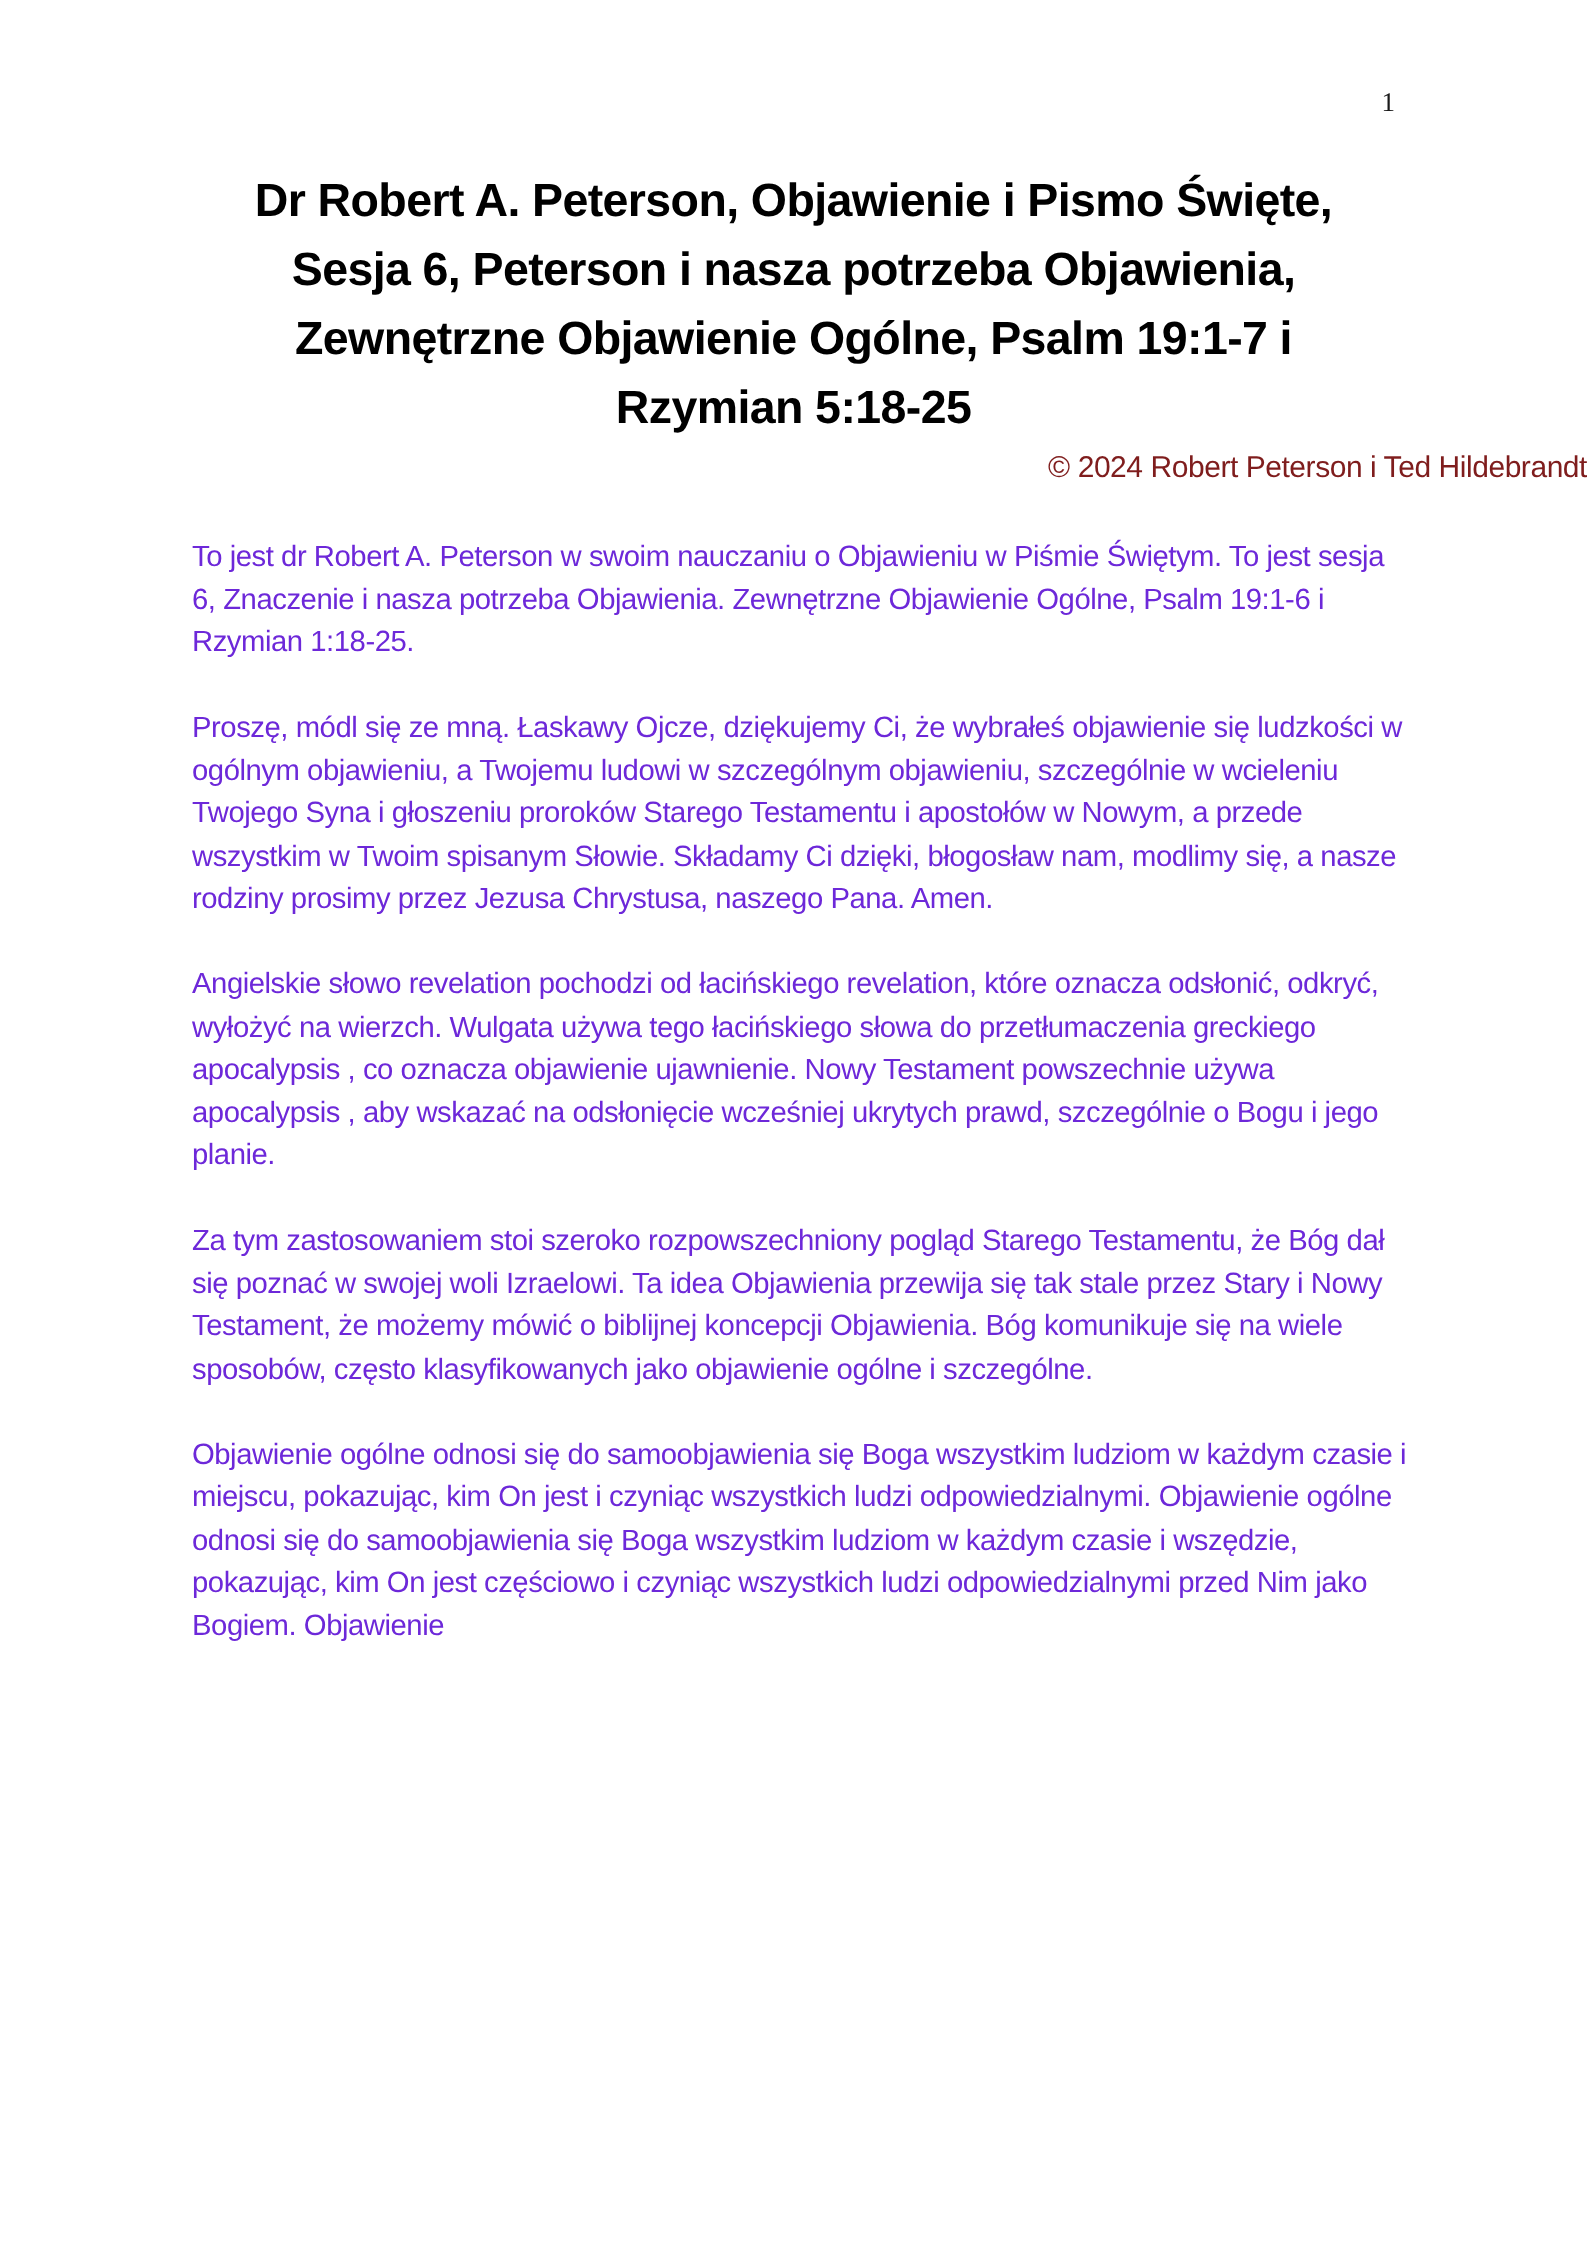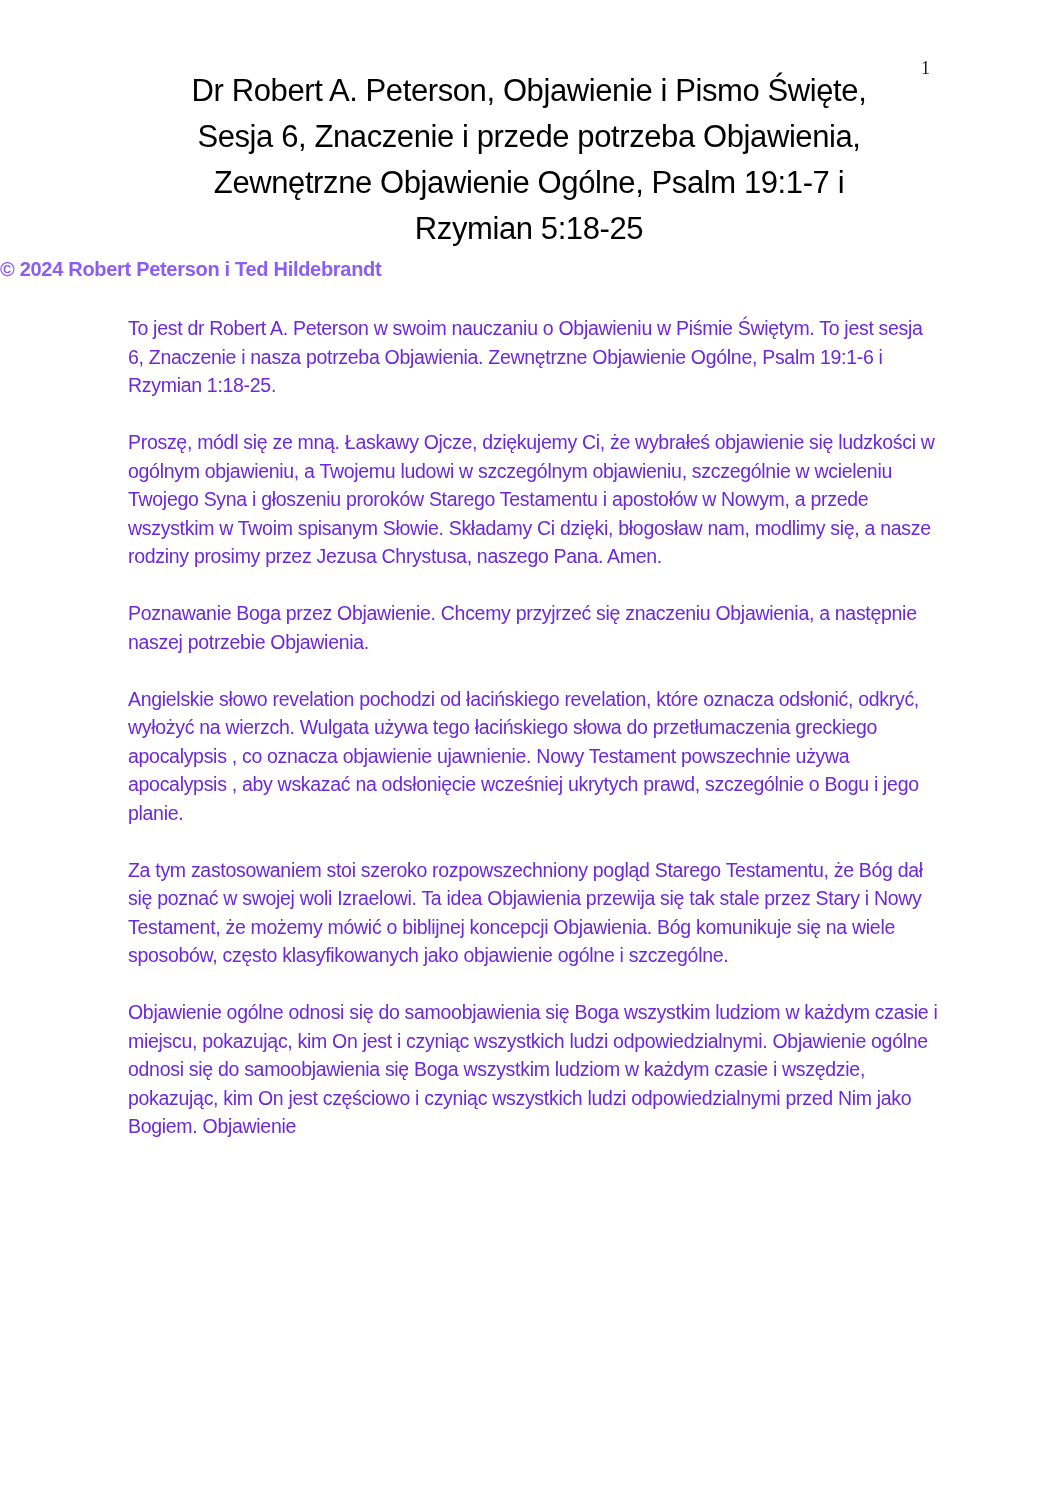--- a/index.html
+++ b/index.html
@@ -19,39 +19,38 @@
   .page-number {
     position: absolute;
     top: 58px;
     right: 128px;
     font-family: "Liberation Serif", serif;
     font-size: 18px;
     color: #1a1a1a;
   }
   .title {
     margin: 0;
-    padding-top: 68px;
+    padding-top: 111px;
     text-align: center;
-    font-weight: normal;
+    font-weight: bold;
     font-size: 31px;
     line-height: 46px;
     letter-spacing: -0.4px;
     color: #000000;
   }
   .title .title-line {
     display: block;
   }
   .copyright {
     margin-top: 4px;
-    text-align: left;
+    text-align: right;
     font-size: 20px;
     line-height: 27px;
     letter-spacing: -0.3px;
-    color: #8b5cf6;
-    font-weight: bold;
+    color: #7f1d1d;
   }
   .body-text {
     margin: 31px 118px 0 128px;
     font-size: 19.5px;
     line-height: 28.5px;
     letter-spacing: -0.3px;
     text-align: left;
     color: #6d28d9;
   }
   .body-text p {
@@ -60,29 +59,28 @@
 </style>
 </head>
 <body>
 
 <div class="page">
 
   <div class="page-number">1</div>
 
   <h1 class="title">
     <span class="title-line">Dr Robert A. Peterson, Objawienie i Pismo Święte,</span>
-    <span class="title-line">Sesja 6, Znaczenie i przede potrzeba Objawienia,</span>
+    <span class="title-line">Sesja 6, Peterson i nasza potrzeba Objawienia,</span>
     <span class="title-line">Zewnętrzne Objawienie Ogólne, Psalm 19:1-7 i</span>
     <span class="title-line">Rzymian 5:18-25</span>
   </h1>
 
   <div class="copyright">© 2024 Robert Peterson i Ted Hildebrandt</div>
 
   <div class="body-text">
     <p>To jest dr Robert A. Peterson w swoim nauczaniu o Objawieniu w Piśmie Świętym. To jest sesja 6, Znaczenie i nasza potrzeba Objawienia. Zewnętrzne Objawienie Ogólne, Psalm 19:1-6 i Rzymian 1:18-25.</p>
     <p>Proszę, módl się ze mną. Łaskawy Ojcze, dziękujemy Ci, że wybrałeś objawienie się ludzkości w ogólnym objawieniu, a Twojemu ludowi w szczególnym objawieniu, szczególnie w wcieleniu Twojego Syna i głoszeniu proroków Starego Testamentu i apostołów w Nowym, a przede wszystkim w Twoim spisanym Słowie. Składamy Ci dzięki, błogosław nam, modlimy się, a nasze rodziny prosimy przez Jezusa Chrystusa, naszego Pana. Amen.</p>
-    <p>Poznawanie Boga przez Objawienie. Chcemy przyjrzeć się znaczeniu Objawienia, a następnie naszej potrzebie Objawienia.</p>
     <p>Angielskie słowo revelation pochodzi od łacińskiego revelation, które oznacza odsłonić, odkryć, wyłożyć na wierzch. Wulgata używa tego łacińskiego słowa do przetłumaczenia greckiego apocalypsis , co oznacza objawienie ujawnienie. Nowy Testament powszechnie używa apocalypsis , aby wskazać na odsłonięcie wcześniej ukrytych prawd, szczególnie o Bogu i jego planie.</p>
     <p>Za tym zastosowaniem stoi szeroko rozpowszechniony pogląd Starego Testamentu, że Bóg dał się poznać w swojej woli Izraelowi. Ta idea Objawienia przewija się tak stale przez Stary i Nowy Testament, że możemy mówić o biblijnej koncepcji Objawienia. Bóg komunikuje się na wiele sposobów, często klasyfikowanych jako objawienie ogólne i szczególne.</p>
     <p>Objawienie ogólne odnosi się do samoobjawienia się Boga wszystkim ludziom w każdym czasie i miejscu, pokazując, kim On jest i czyniąc wszystkich ludzi odpowiedzialnymi. Objawienie ogólne odnosi się do samoobjawienia się Boga wszystkim ludziom w każdym czasie i wszędzie, pokazując, kim On jest częściowo i czyniąc wszystkich ludzi odpowiedzialnymi przed Nim jako Bogiem. Objawienie</p>
   </div>
 
 </div>
 
 </body></html>

